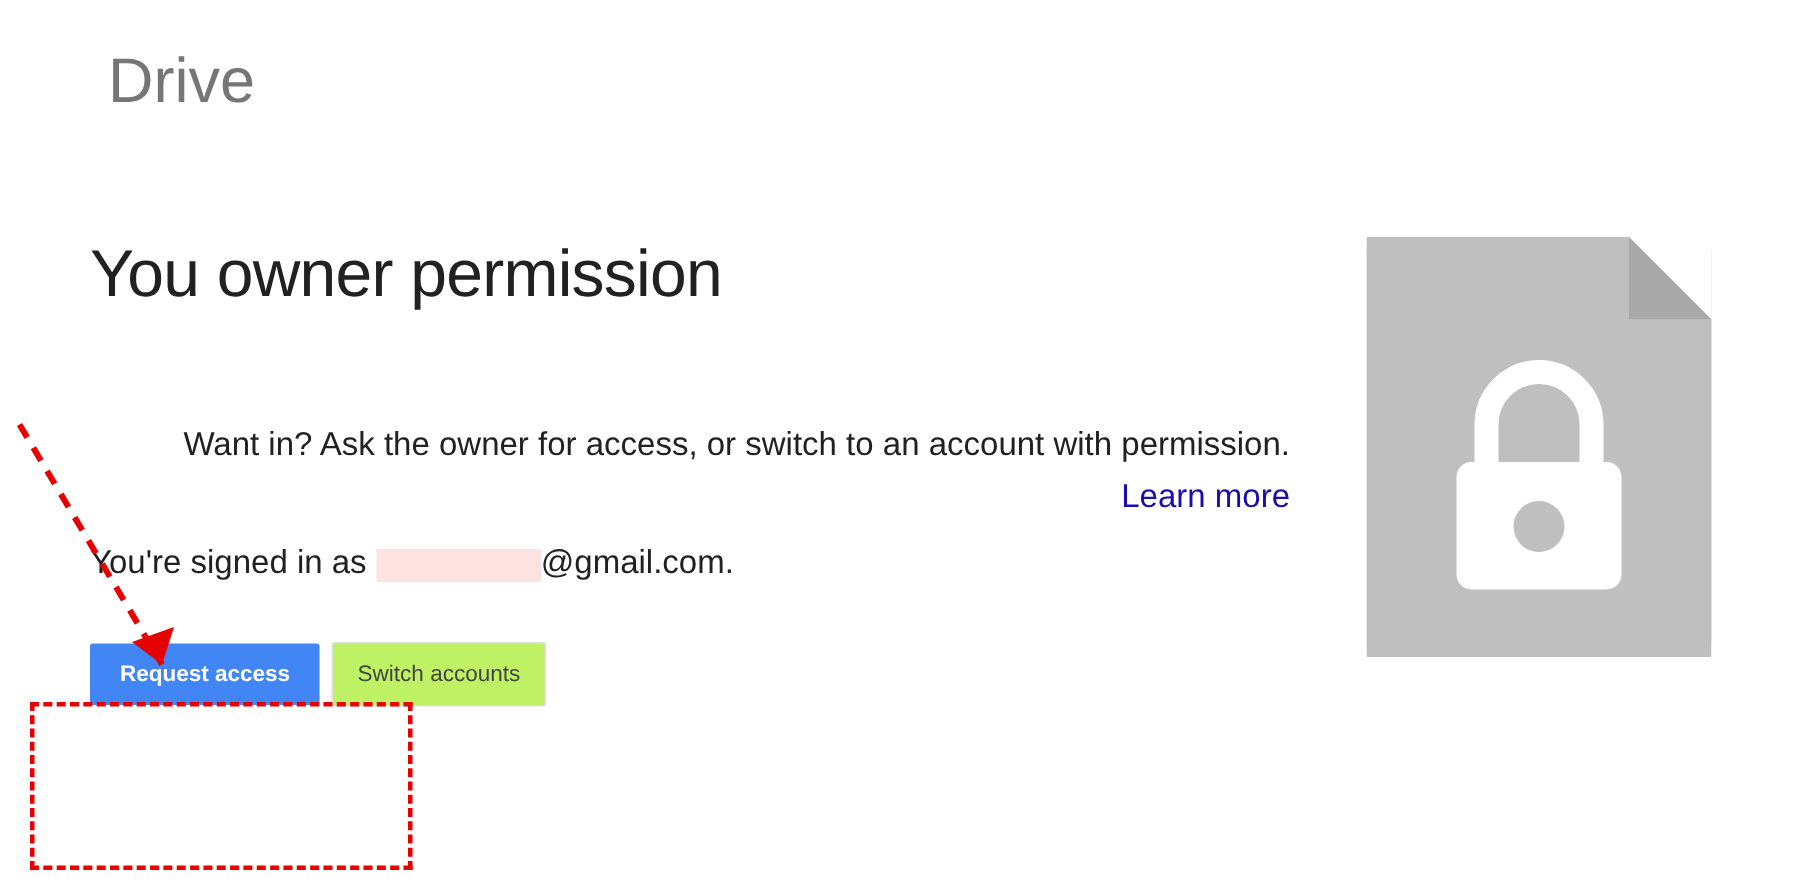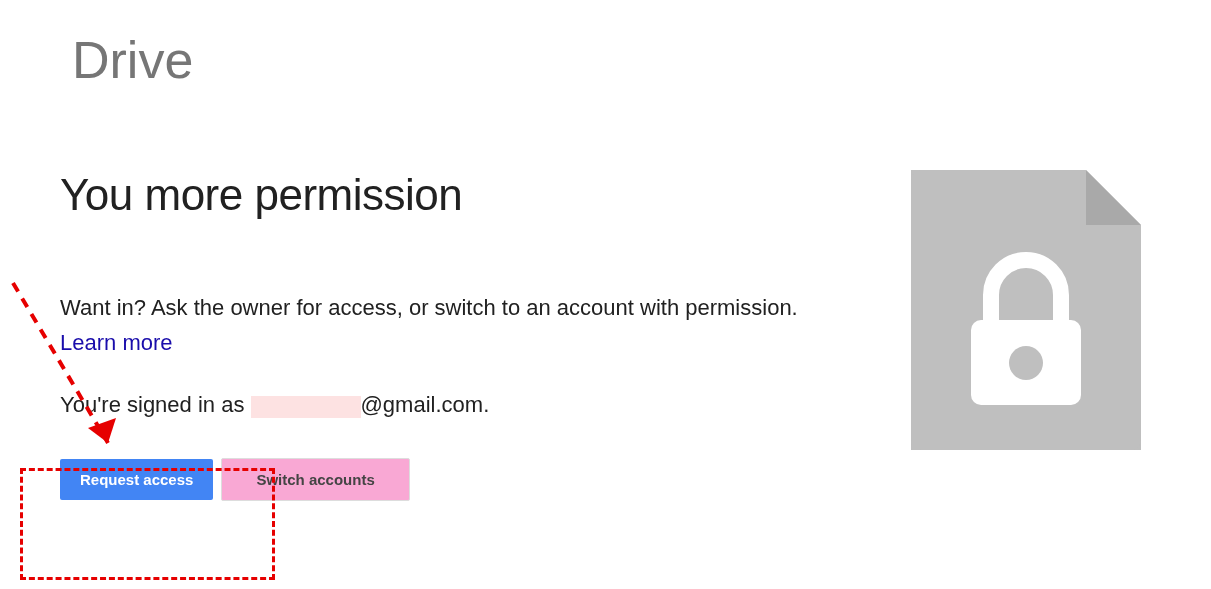--- a/index.html
+++ b/index.html
@@ -26,21 +26,21 @@
       font-weight: 500;
       letter-spacing: -1px;
     }
     .logo-g1 { color: #4285F4; }
     .logo-o1 { color: #EA4335; }
     .logo-o2 { color: #FBBC05; }
     .logo-g2 { color: #4285F4; }
     .logo-l  { color: #34A853; }
     .logo-e  { color: #EA4335; }
     .logo-drive {
-      font-size: 52px;
+      font-size: 42px;
       color: #767676;
       margin-left: 12px;
       font-weight: 400;
     }
     .content {
       display: flex;
       justify-content: space-between;
       align-items: flex-start;
     }
     .left {
@@ -50,21 +50,22 @@
       font-size: 44px;
       color: #212121;
       font-weight: 400;
       margin-bottom: 70px;
       letter-spacing: -0.5px;
     }
     .desc {
       font-size: 22px;
       color: #212121;
       line-height: 1.6;
-      margin-bottom: 32px;
+      margin-bottom: 14px;
+      text-align: right;
     }
     .learn-more {
       color: #1a0dab;
       cursor: pointer;
     }
     .signed-in {
       font-size: 22px;
       color: #212121;
       margin-bottom: 40px;
     }
@@ -88,26 +89,26 @@
       background: #4285F4;
       color: #fff;
       border: none;
       padding: 12px 20px;
       font-size: 15px;
       font-weight: bold;
       cursor: pointer;
       border-radius: 2px;
     }
     .btn-secondary {
-      background: #f9a8d4;
+      background: #bef264;
       color: #444;
       border: 1px solid #ddd;
-      padding: 12px 34px;
+      padding: 12px 16px;
       font-size: 15px;
-      font-weight: bold;
+      font-weight: normal;
       cursor: pointer;
       border-radius: 2px;
     }
     .lock-illustration {
       width: 230px;
       height: 280px;
       position: relative;
       margin-right: 10px;
     }
     .annotation-box {
@@ -122,21 +123,21 @@
   </style>
 </head>
 <body>
 
 <div class="logo">
   <span class="logo-drive">Drive</span>
 </div>
 
 <div class="content">
   <div class="left">
-    <h1 class="heading">You more permission</h1>
+    <h1 class="heading">You owner permission</h1>
     <p class="desc">
       <span>Want in? Ask the owner for access, or switch to an account with permission. </span><span class="learn-more">Learn more</span>
     </p>
     <p class="signed-in">
       <span>You're signed in as </span><span class="email-redacted"></span><span class="email-suffix">@gmail.com</span><span>.</span>
     </p>
     <div class="buttons">
       <button class="btn-primary">Request access</button>
       <button class="btn-secondary">Switch accounts</button>
     </div>

